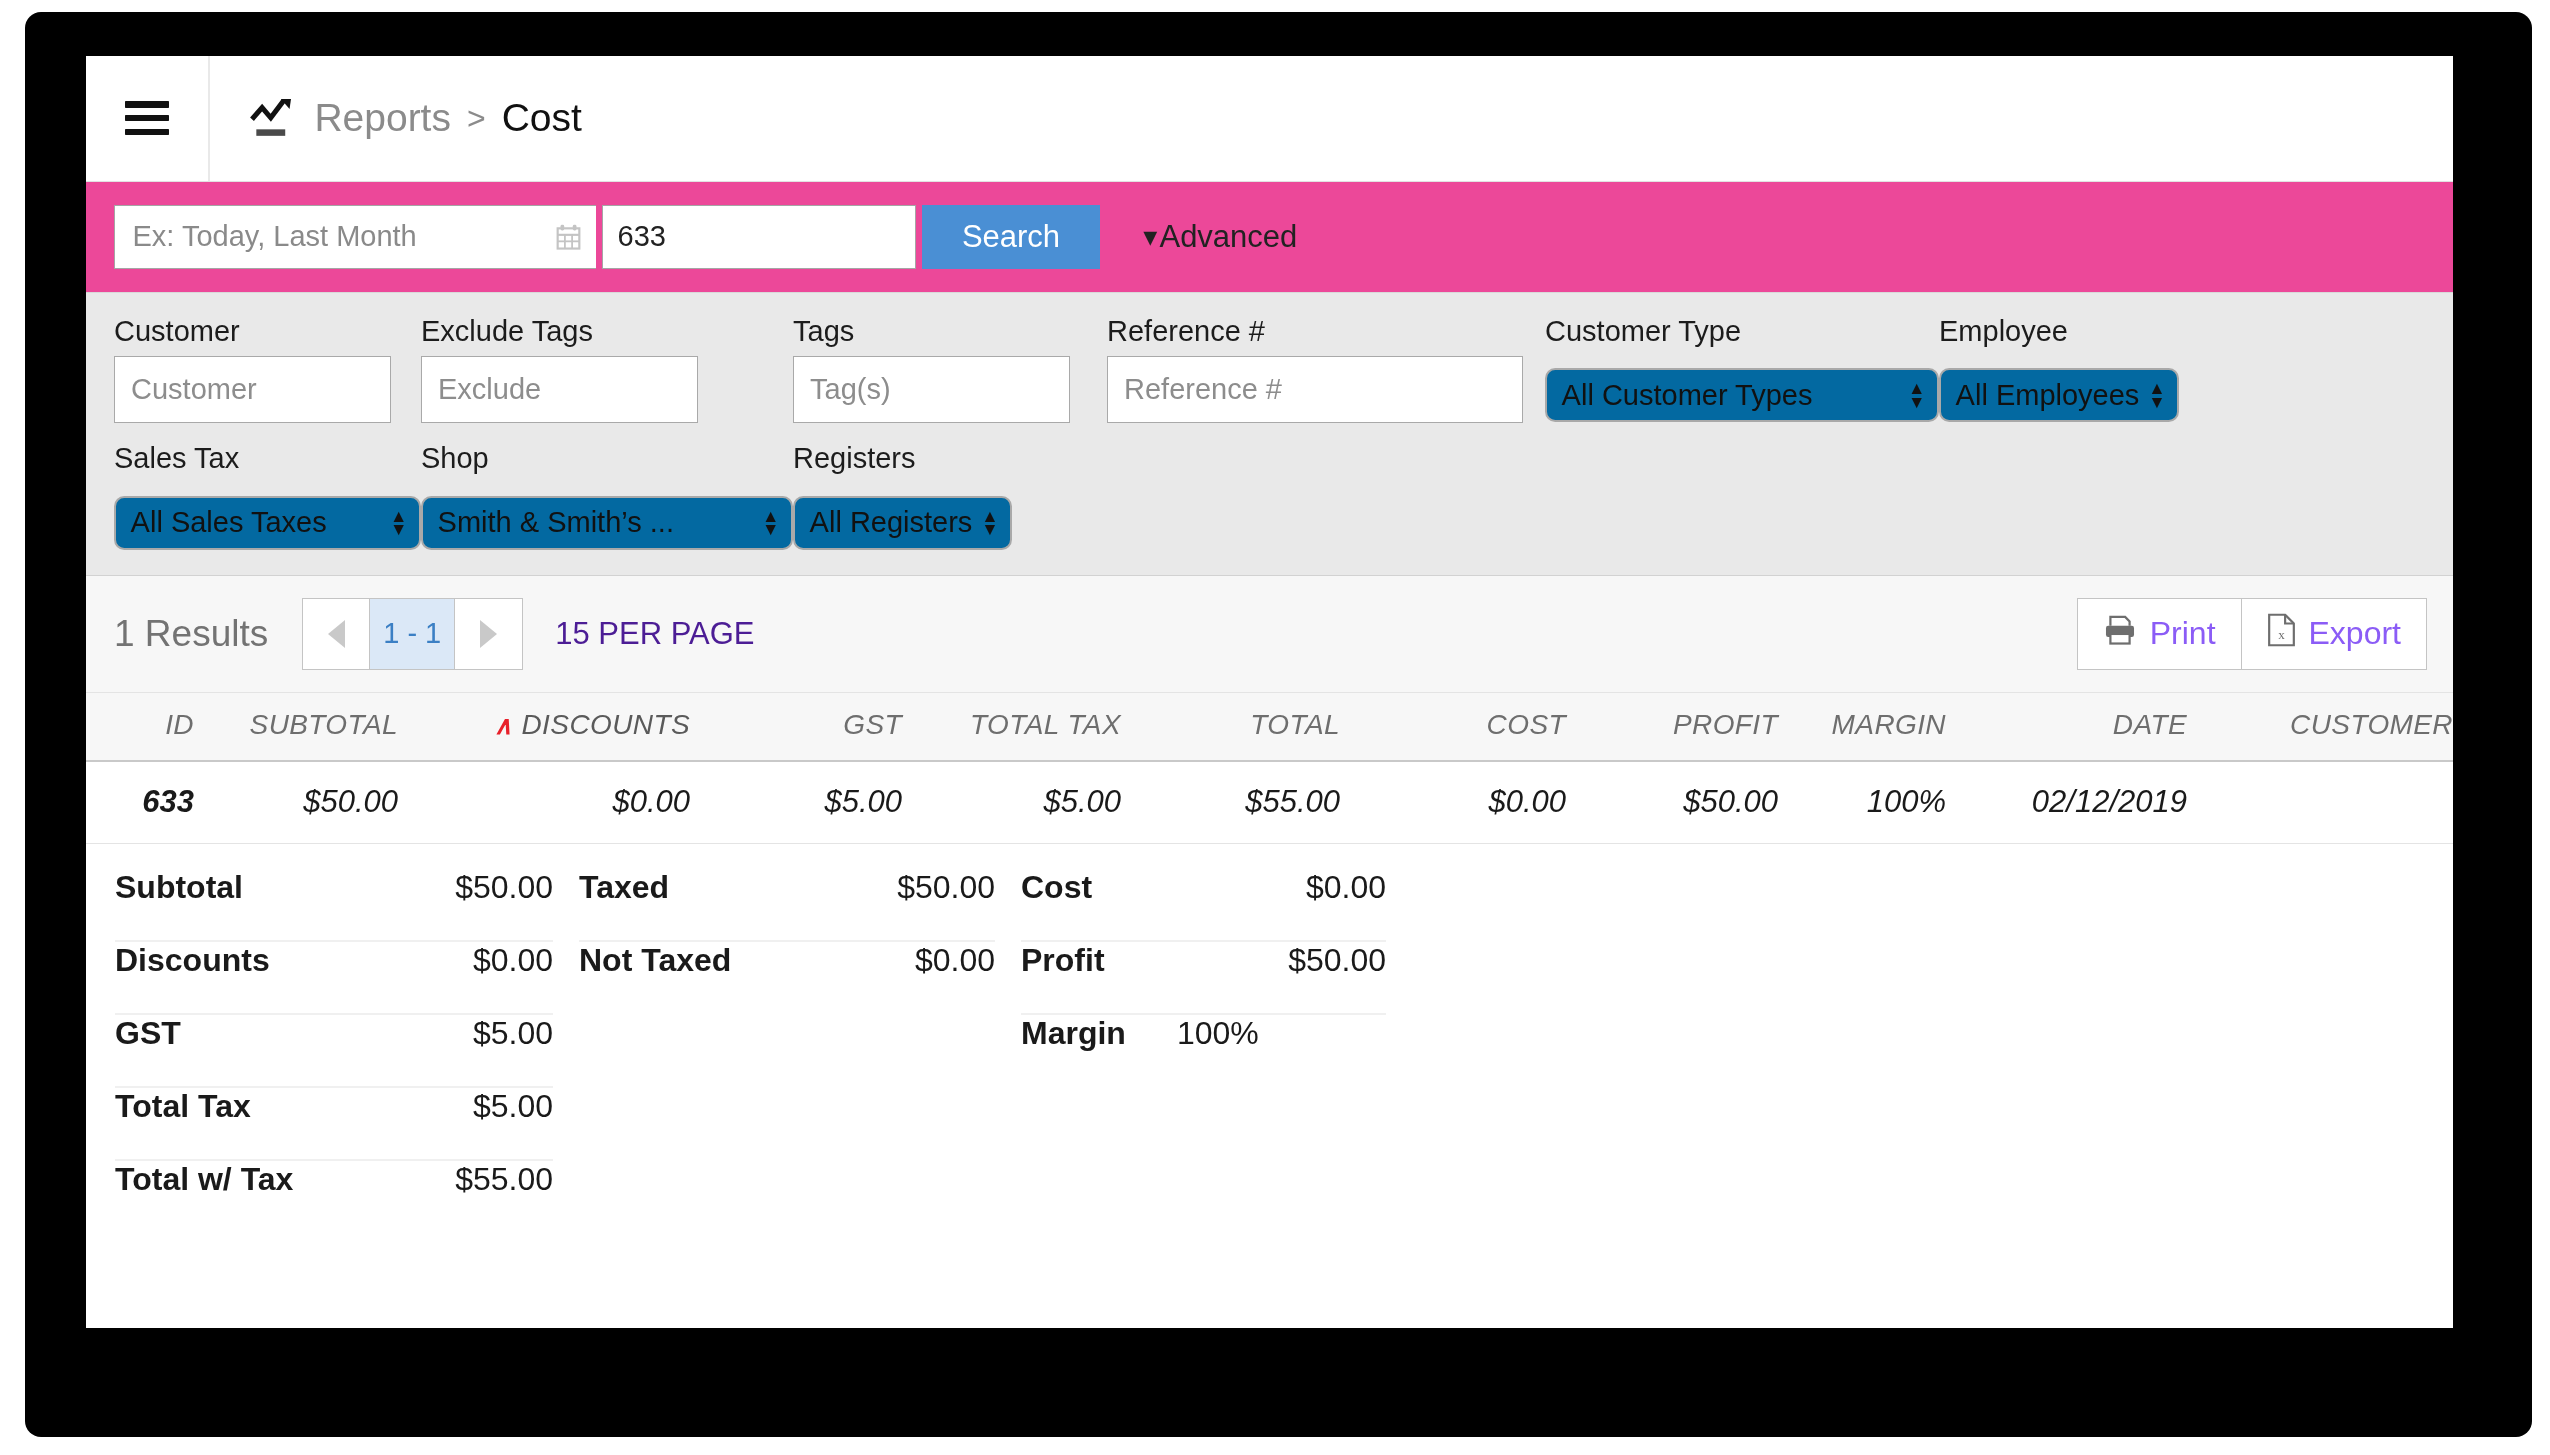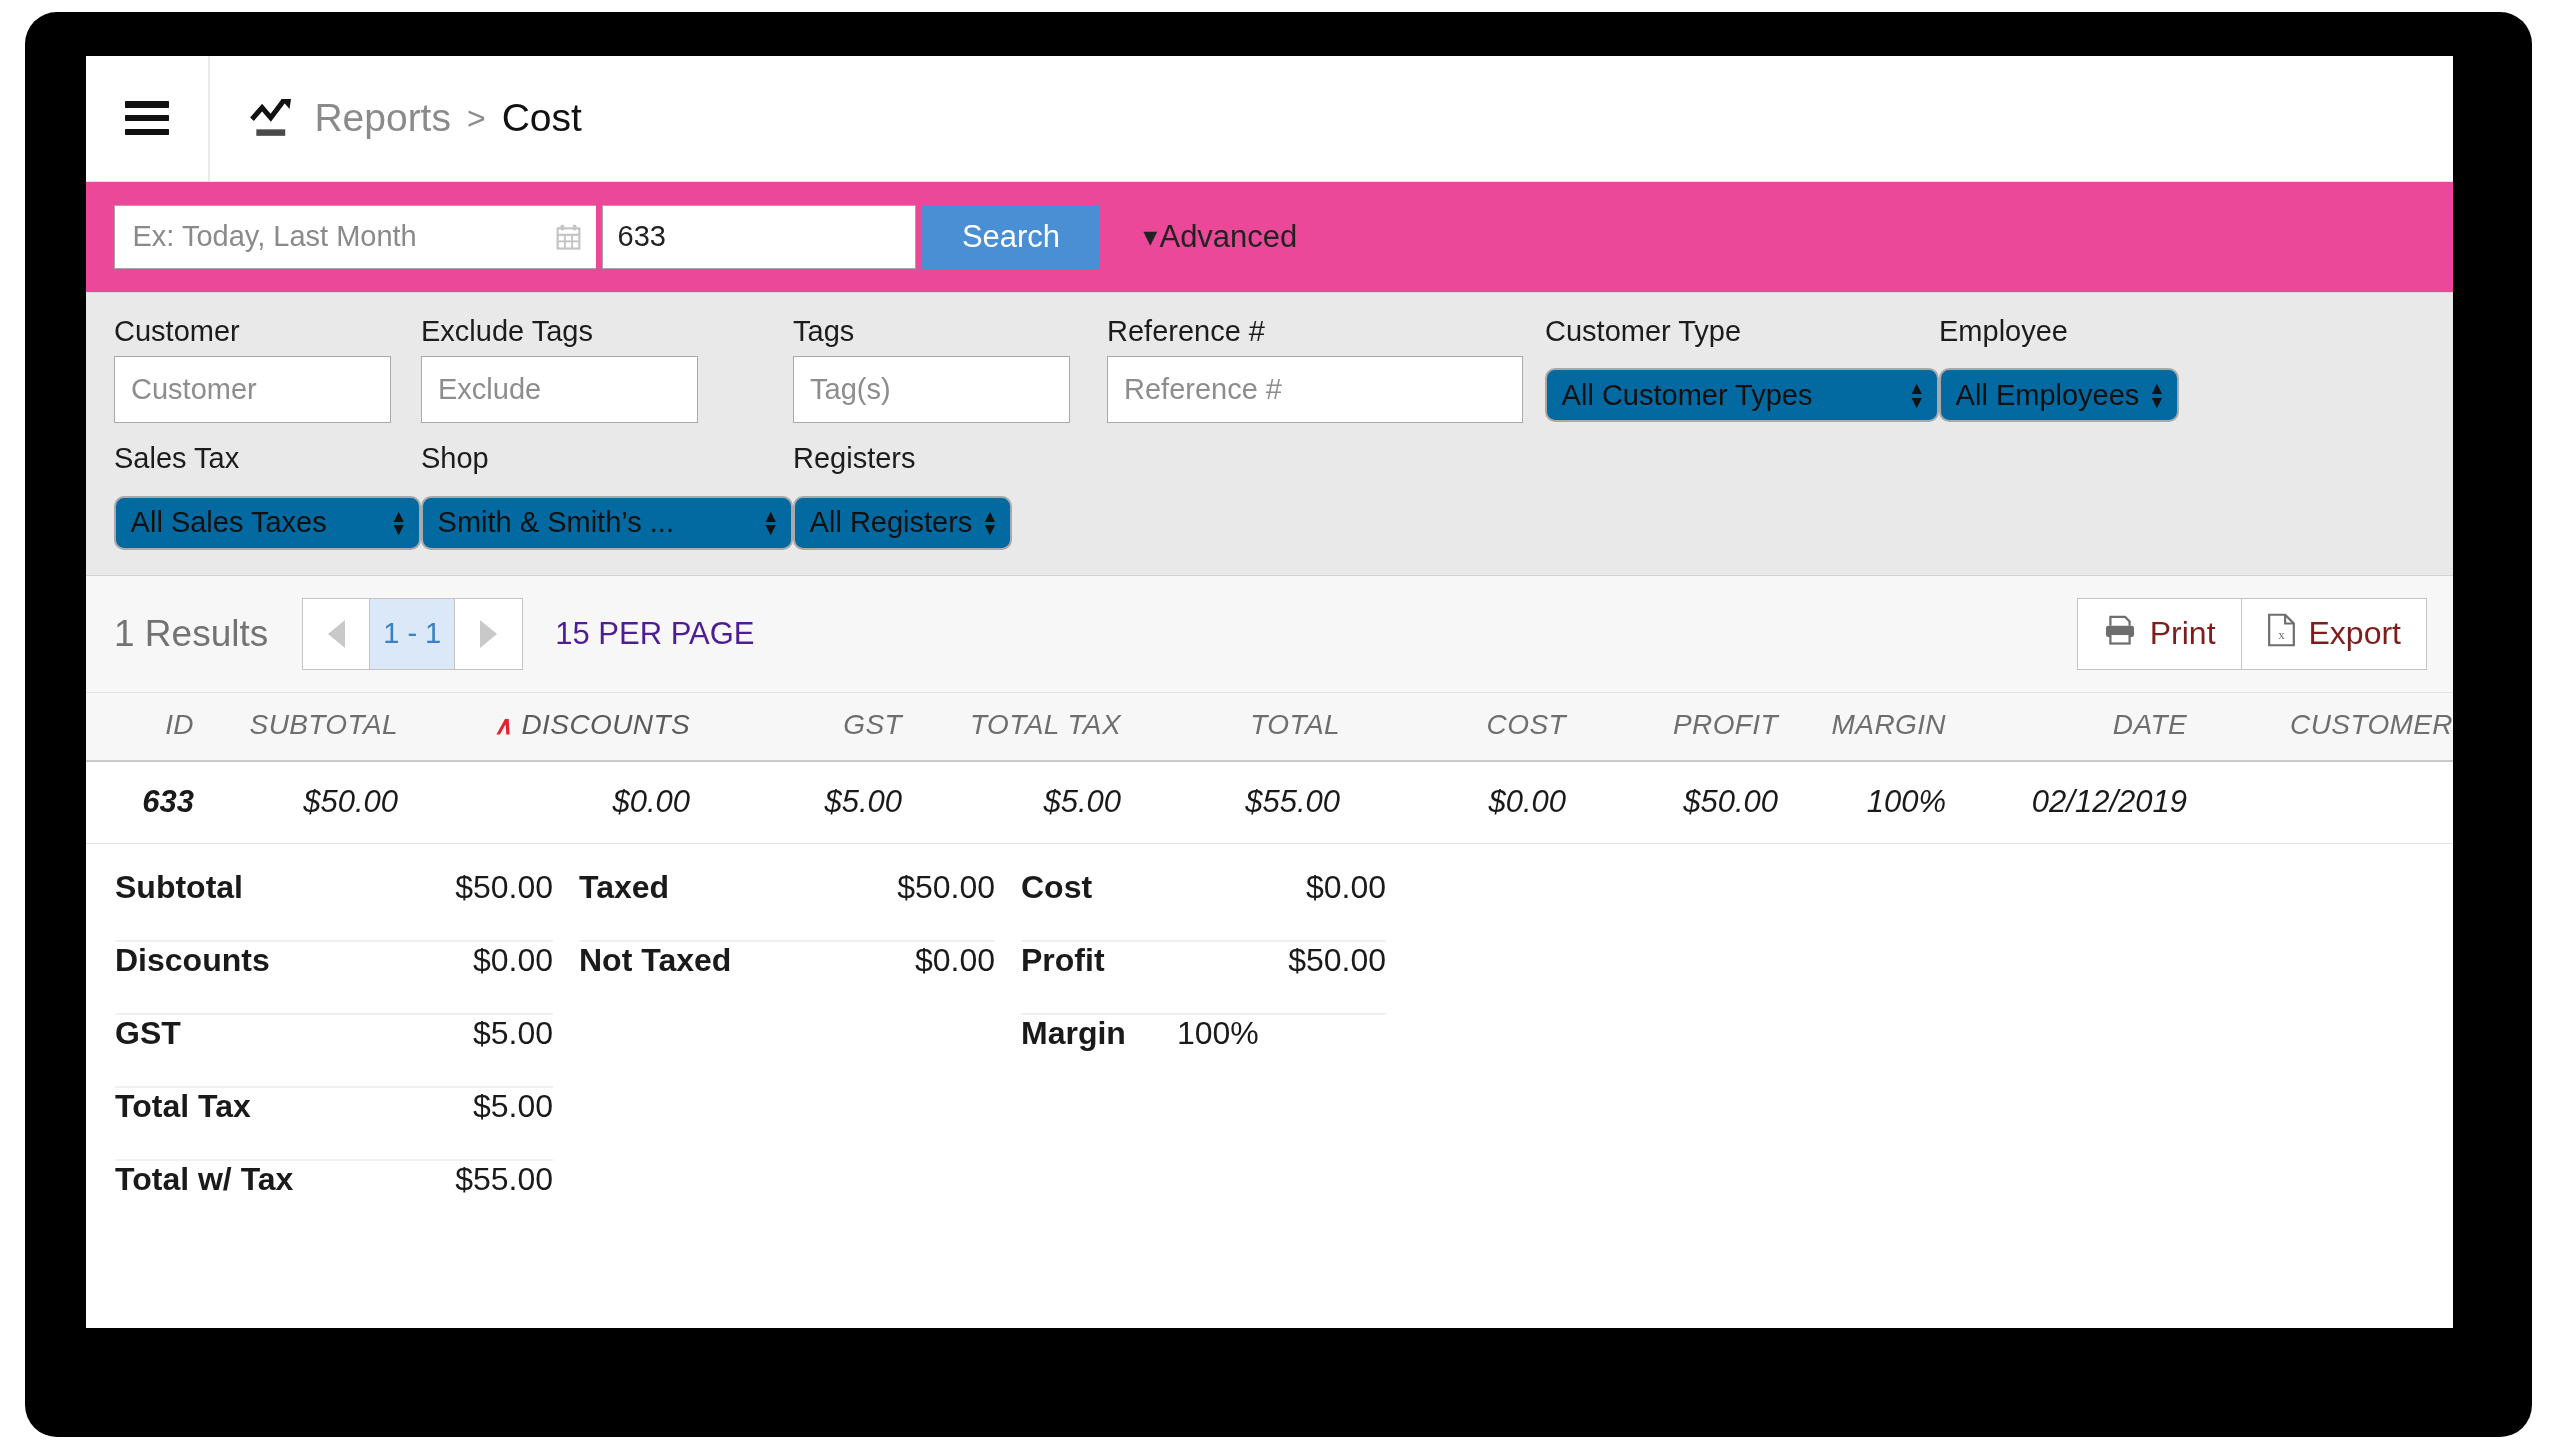--- a/index.html
+++ b/index.html
@@ -9,21 +9,21 @@
     font-family: "Liberation Sans", sans-serif;
     overflow: hidden;
   }
 
   
   #device-frame {
     position: absolute;
     left: 25px; top: 11.7px;
     width: 2507px; height: 1425px;
     background: #000000;
-    border-radius: 32px;
+    border-radius: 16px;
   }
   #screen {
     position: absolute;
     left: 61px; top: 44px;
     width: 2367px; height: 1272px;
     background: #ffffff;
     overflow: hidden;
   }
 
   
@@ -177,21 +177,21 @@
   .tri-left { width: 0; height: 0; border-top: 14.6px solid transparent; border-bottom: 14.6px solid transparent; border-right: 17.5px solid #c9c9c9; }
   .tri-right { width: 0; height: 0; border-top: 14.6px solid transparent; border-bottom: 14.6px solid transparent; border-left: 17.5px solid #c9c9c9; }
   .per-page {
     margin-left: 32px; font-size: 31px; color: #4c1d95; cursor: pointer;
   }
   .toolbar-right { margin-left: auto; display: flex; border: 1.5px solid #c4c4c4; }
   .tb-btn {
     height: 70px; background: #fff;
     display: flex; align-items: center; gap: 13px;
     padding: 0 25px; cursor: pointer;
-    font-size: 32px; color: #7f1d1d;
+    font-size: 32px; color: #8b5cf6;
     border-right: 1.5px solid #c4c4c4;
   }
   .tb-btn.last { border-right: none; }
 
   
   table.data { width: 100%; border-collapse: collapse; table-layout: fixed; font-style: italic; }
   table.data thead th {
     background: #f7f7f7;
     font-size: 28px; color: #6e6e6e; font-weight: 400;
     text-align: right; padding: 16px 0 19px 0;

